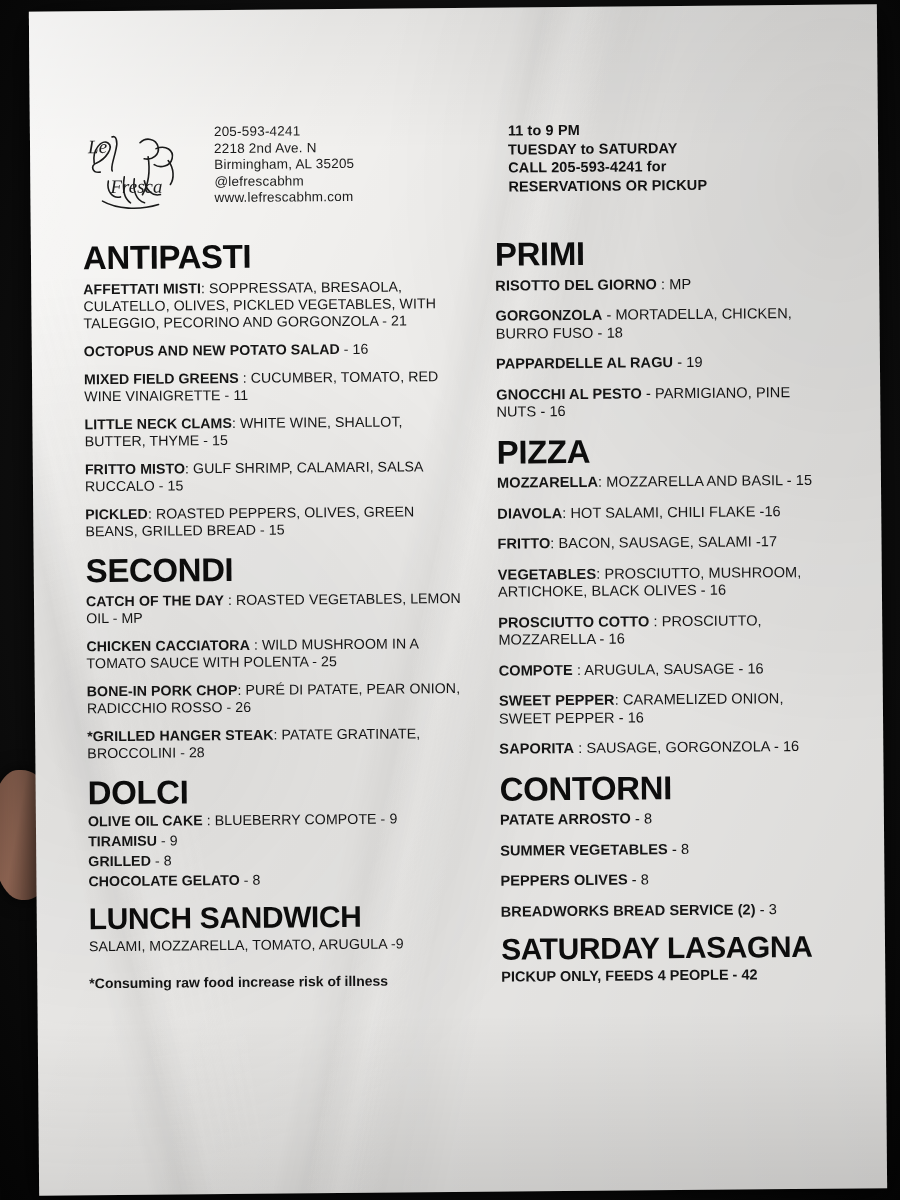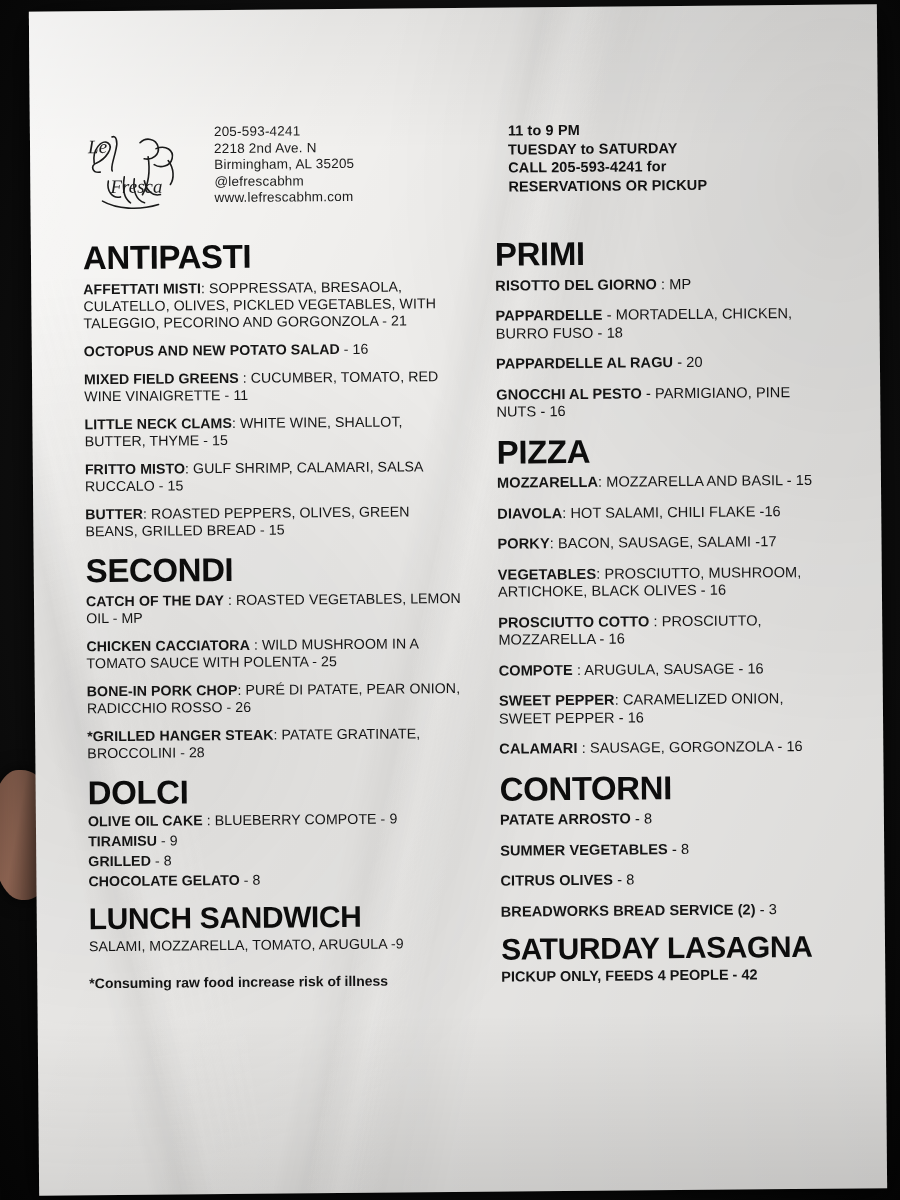--- a/index.html
+++ b/index.html
@@ -205,21 +205,21 @@
 
         <div class="col-left">
 
           <h2 class="section first">ANTIPASTI</h2>
           <div>
             <p class="item"><span class="nm">AFFETTATI MISTI</span><span>: SOPPRESSATA, BRESAOLA, CULATELLO, OLIVES, PICKLED VEGETABLES, WITH TALEGGIO, PECORINO AND  GORGONZOLA - 21</span></p>
             <p class="item"><span class="nm">OCTOPUS AND NEW POTATO SALAD</span><span> - 16</span></p>
             <p class="item"><span class="nm">MIXED FIELD GREENS</span><span> : CUCUMBER, TOMATO, RED WINE VINAIGRETTE - 11</span></p>
             <p class="item"><span class="nm">LITTLE NECK CLAMS</span><span>: WHITE WINE, SHALLOT, BUTTER, THYME - 15</span></p>
             <p class="item"><span class="nm">FRITTO MISTO</span><span>: GULF SHRIMP, CALAMARI, SALSA RUCCALO - 15</span></p>
-            <p class="item"><span class="nm">BUTTER</span><span>: ROASTED PEPPERS, OLIVES, GREEN  BEANS, GRILLED BREAD - 15</span></p>
+            <p class="item"><span class="nm">PICKLED</span><span>: ROASTED PEPPERS, OLIVES, GREEN  BEANS, GRILLED BREAD - 15</span></p>
           </div>
 
           <h2 class="section">SECONDI</h2>
           <div>
             <p class="item"><span class="nm">CATCH OF THE DAY</span><span> : ROASTED VEGETABLES, LEMON OIL -  MP</span></p>
             <p class="item"><span class="nm">CHICKEN CACCIATORA</span><span> : WILD MUSHROOM IN A TOMATO SAUCE WITH POLENTA - 25</span></p>
             <p class="item"><span class="nm">BONE-IN PORK CHOP</span><span>: PURÉ DI PATATE, PEAR ONION, RADICCHIO ROSSO - 26</span></p>
             <p class="item"><span class="nm">*GRILLED HANGER STEAK</span><span>: PATATE GRATINATE, BROCCOLINI - 28</span></p>
           </div>
 
@@ -237,42 +237,42 @@
           </div>
 
           <p class="note">*Consuming raw food increase risk of illness</p>
         </div>
 
         <div class="col-right">
 
           <h2 class="section first">PRIMI</h2>
           <div>
             <p class="item"><span class="nm">RISOTTO DEL GIORNO</span><span> : MP</span></p>
-            <p class="item"><span class="nm">PAPPARDELLE</span><span> - MORTADELLA, CHICKEN, BURRO FUSO - 18</span></p>
-            <p class="item"><span class="nm">PAPPARDELLE AL RAGU</span><span>  - 20</span></p>
+            <p class="item"><span class="nm">GORGONZOLA</span><span> - MORTADELLA, CHICKEN, BURRO FUSO - 18</span></p>
+            <p class="item"><span class="nm">PAPPARDELLE AL RAGU</span><span>  - 19</span></p>
             <p class="item"><span class="nm">GNOCCHI AL PESTO</span><span> - PARMIGIANO, PINE NUTS - 16</span></p>
           </div>
 
           <h2 class="section">PIZZA</h2>
           <div>
             <p class="item"><span class="nm">MOZZARELLA</span><span>: MOZZARELLA AND BASIL - 15</span></p>
             <p class="item"><span class="nm">DIAVOLA</span><span>: HOT SALAMI, CHILI FLAKE -16</span></p>
-            <p class="item"><span class="nm">PORKY</span><span>: BACON, SAUSAGE,  SALAMI -17</span></p>
+            <p class="item"><span class="nm">FRITTO</span><span>: BACON, SAUSAGE,  SALAMI -17</span></p>
             <p class="item"><span class="nm">VEGETABLES</span><span>: PROSCIUTTO, MUSHROOM, ARTICHOKE, BLACK OLIVES - 16</span></p>
             <p class="item"><span class="nm">PROSCIUTTO COTTO</span><span> : PROSCIUTTO, MOZZARELLA - 16</span></p>
             <p class="item"><span class="nm">COMPOTE</span><span> : ARUGULA, SAUSAGE - 16</span></p>
             <p class="item"><span class="nm">SWEET PEPPER</span><span>: CARAMELIZED ONION, SWEET PEPPER - 16</span></p>
-            <p class="item"><span class="nm">CALAMARI</span><span> : SAUSAGE, GORGONZOLA - 16</span></p>
+            <p class="item"><span class="nm">SAPORITA</span><span> : SAUSAGE, GORGONZOLA - 16</span></p>
           </div>
 
           <h2 class="section">CONTORNI</h2>
           <div>
             <p class="item"><span class="nm">PATATE ARROSTO</span><span> - 8</span></p>
             <p class="item"><span class="nm">SUMMER VEGETABLES</span><span> - 8</span></p>
-            <p class="item"><span class="nm">CITRUS OLIVES</span><span> - 8</span></p>
+            <p class="item"><span class="nm">PEPPERS OLIVES</span><span> - 8</span></p>
             <p class="item"><span class="nm">BREADWORKS  BREAD SERVICE (2)</span><span> - 3</span></p>
           </div>
 
           <h2 class="section big tight">SATURDAY LASAGNA</h2>
           <p class="sub">PICKUP ONLY, FEEDS 4 PEOPLE - 42</p>
         </div>
 
       </div>
     </div>
   </div>

